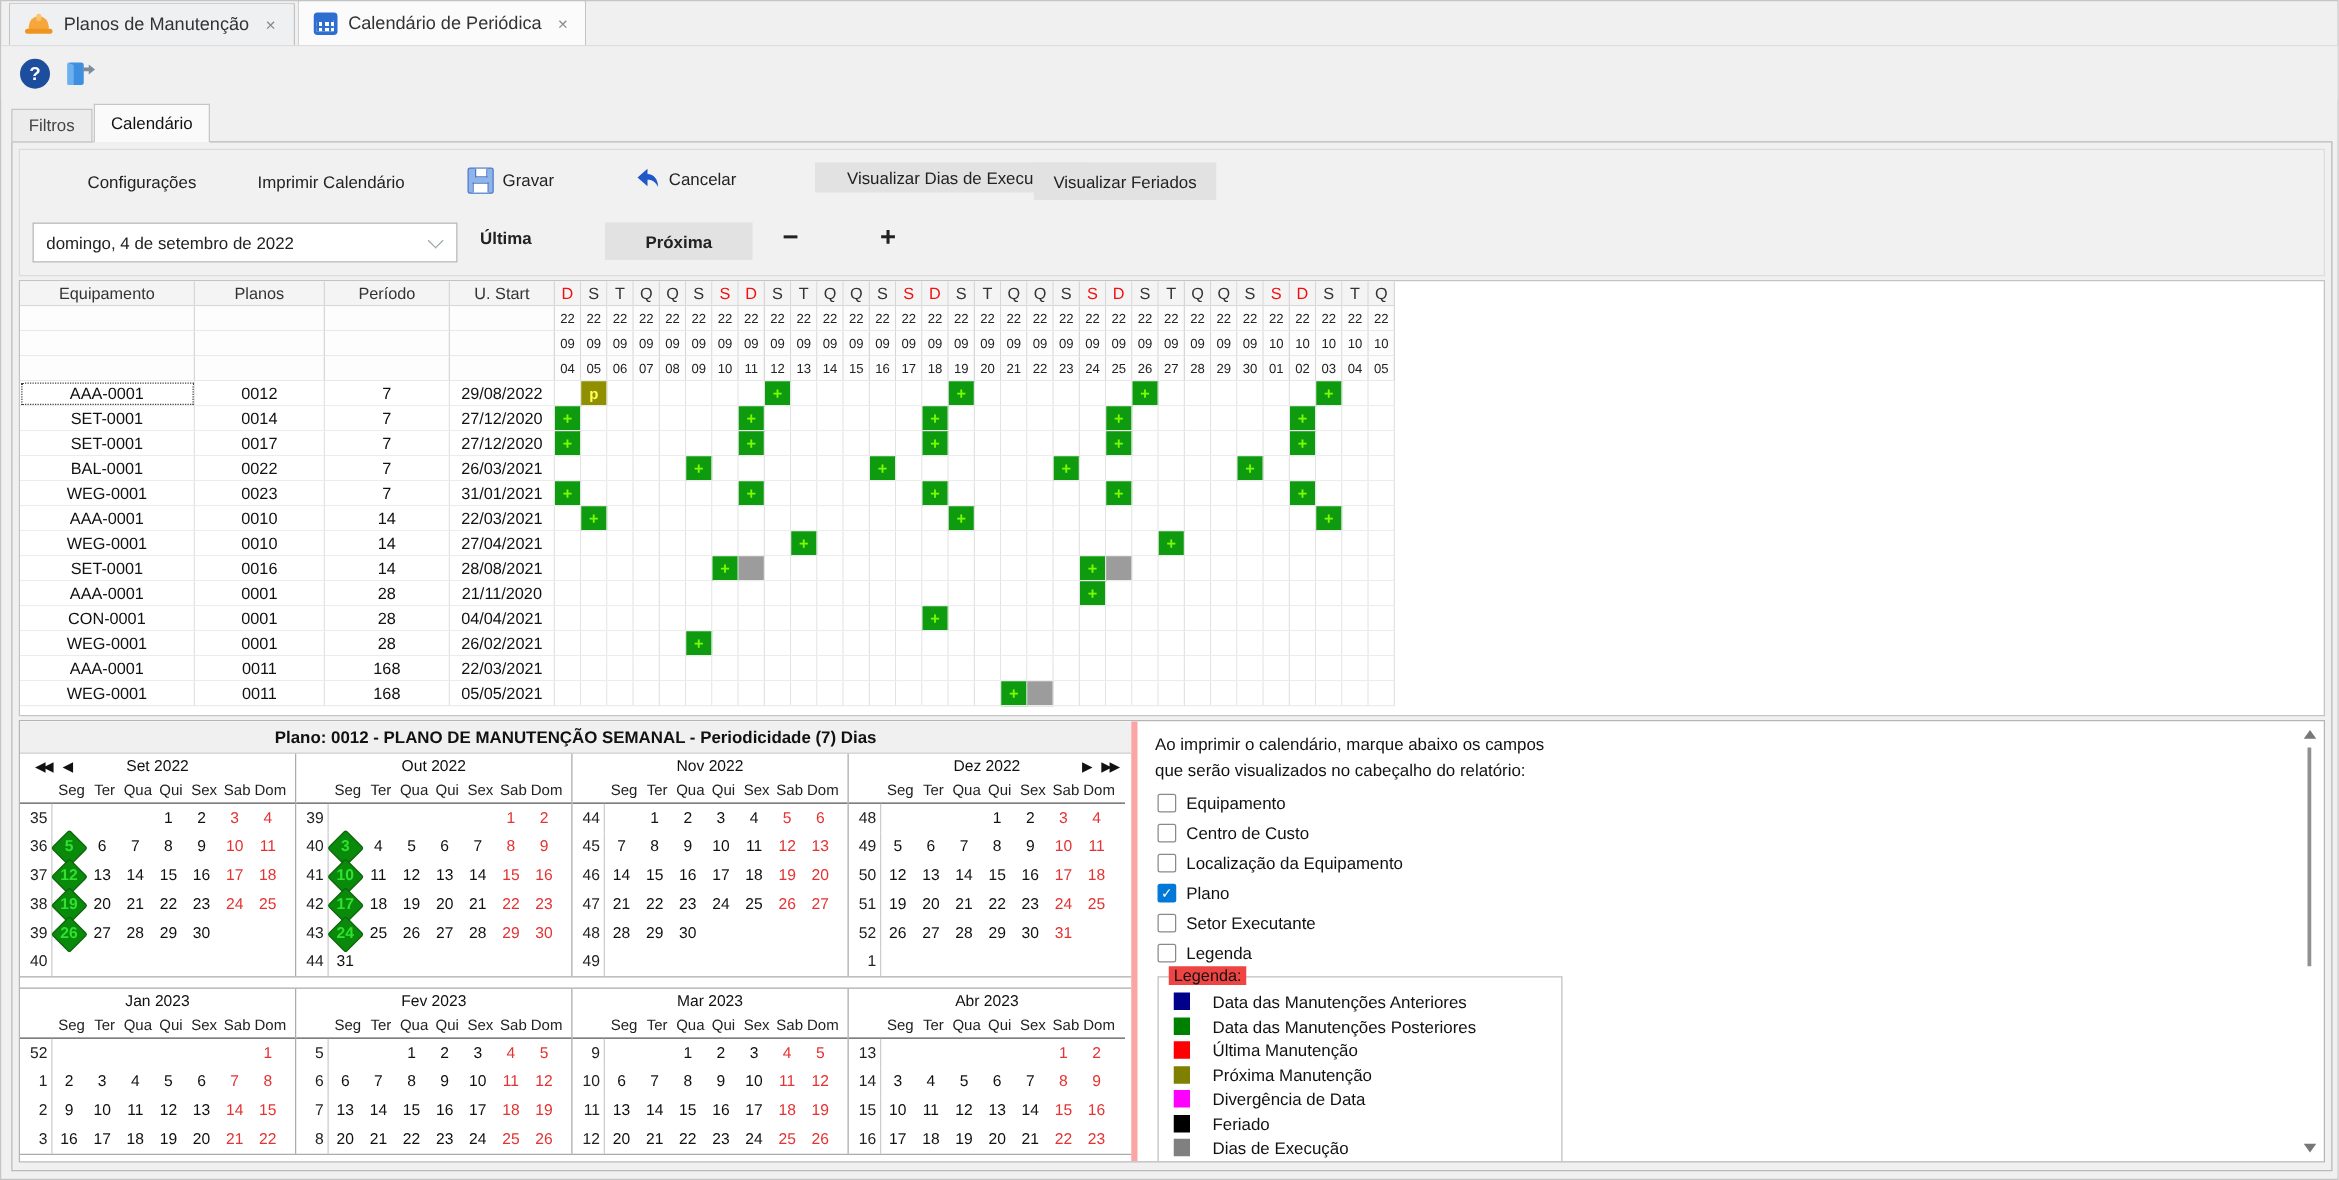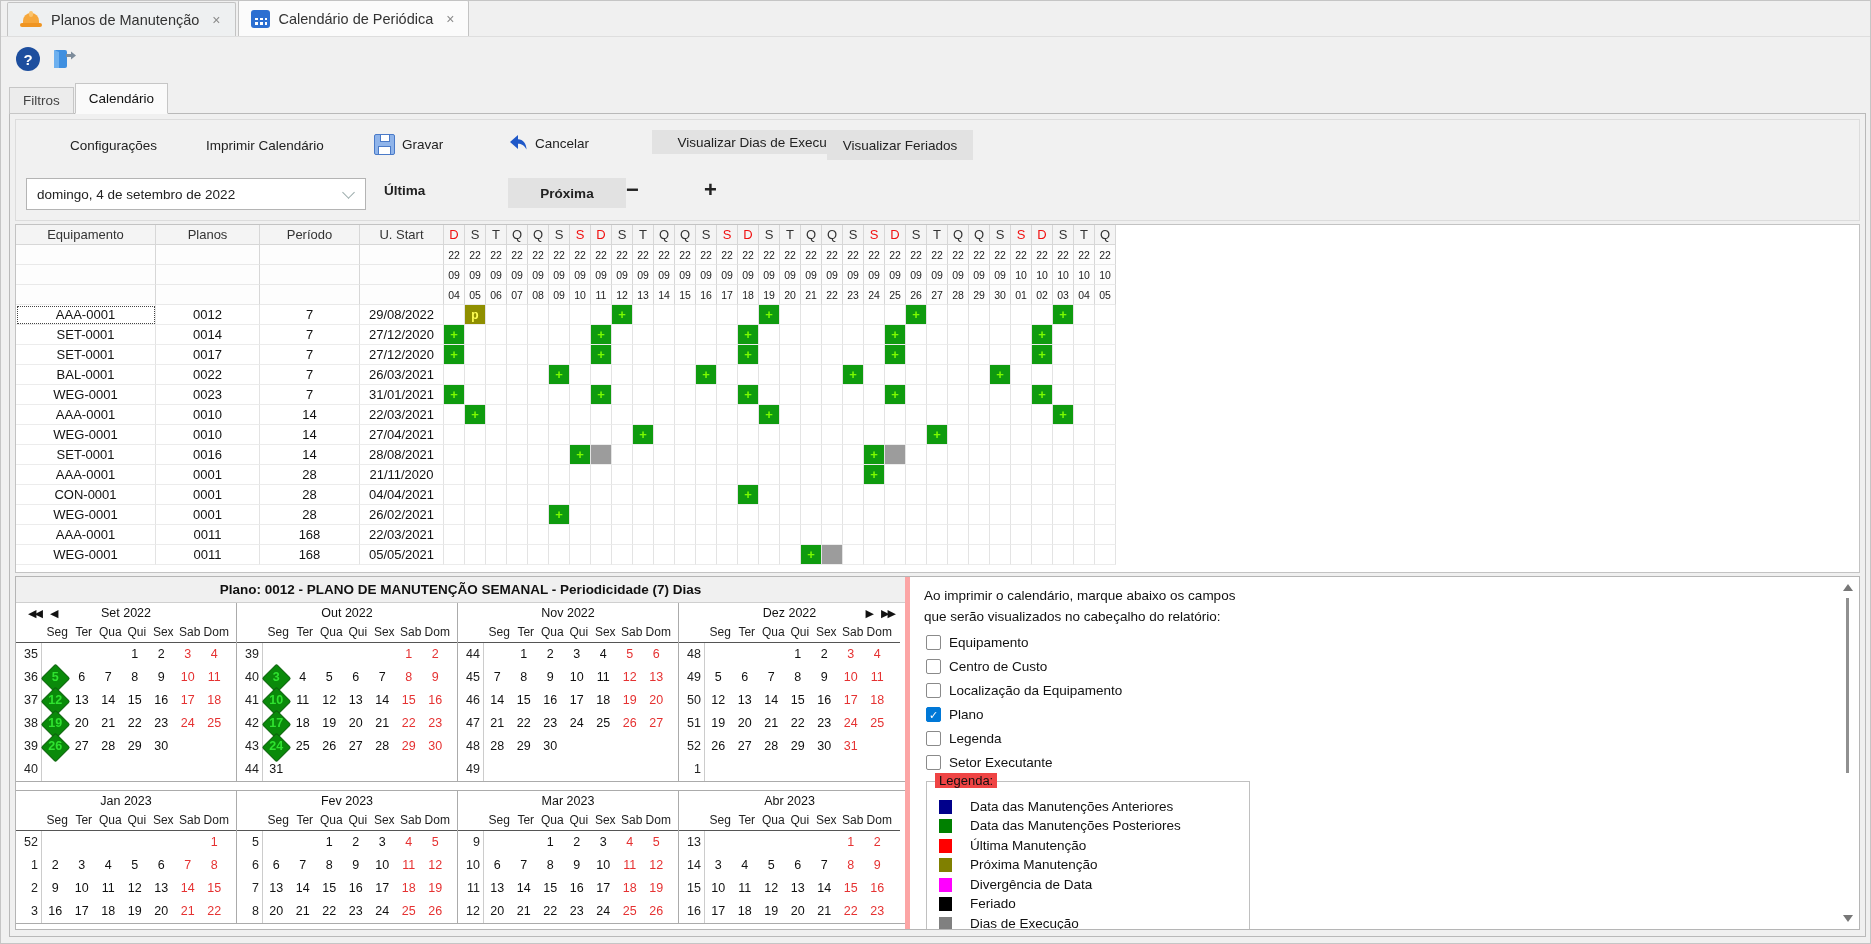--- a/index.html
+++ b/index.html
@@ -79,21 +79,21 @@
   .day .dsq{position:absolute;left:3px;top:1.5px;width:19px;height:19px;background:#0a8a0a;border:1px solid #0d650d;border-radius:2px;transform:rotate(45deg);z-index:0;}
   .day b,.day i{position:relative;z-index:1;font-style:normal;font-weight:inherit;}
   
   .opts{flex:1;position:relative;padding:8px 0 0 14px;font-size:13.5px;color:#111;}
   .hint{line-height:21px;}
   .cbrow{display:flex;align-items:center;gap:8px;margin:7px 0 0 2px;height:17px;cursor:pointer;}
   .cb{width:15px;height:15px;border:1px solid #8a8a8a;background:#fff;border-radius:2px;box-sizing:border-box;flex:none;}
   .cb.checked{background:#0078d7;border-color:#0078d7;color:#fff;font-size:11px;line-height:14px;text-align:center;}
   .lgbox{position:relative;width:310px;border:1px solid #c0c0c0;margin:10px 0 0 2px;padding:12px 0 10px 12px;}
   .lgbox .lgtitle{position:absolute;top:-9px;left:8px;background:#ef4444;padding:0 4px;font-size:13px;}
-  .lgrow{display:flex;align-items:flex-end;gap:18px;height:19.5px;}
+  .lgrow{display:flex;align-items:flex-start;gap:18px;height:19.5px;}
   .sw{width:13px;height:14px;flex:none;}
   
   .vscroll{position:absolute;right:5px;top:5px;bottom:5px;width:14px;}
   .sarrow{position:absolute;left:3px;width:0;height:0;border-left:5px solid transparent;border-right:5px solid transparent;cursor:pointer;}
   .sarrow.up{top:2px;border-bottom:7px solid #777;}
   .sarrow.down{bottom:2px;border-top:7px solid #777;}
   .sthumb{position:absolute;left:6px;top:16px;width:2.5px;height:175px;background:#909090;cursor:pointer;}
 </style>
 </head>
 <body>
@@ -161,21 +161,21 @@
         <span>Cancelar</span>
       </span>
       <button class="btn" style="left:636px;top:10px;width:222px;height:24px;">Visualizar Dias de Execução</button>
       <button class="btn" style="left:811px;top:10px;width:146px;height:30px;">Visualizar Feriados</button>
 
       <div class="dropdown">
         <span>domingo, 4 de setembro de 2022</span>
         <span class="chev"></span>
       </div>
       <span class="ctl-label bold" style="left:368px;top:63px;">Última</span>
-      <button class="btn bold" style="left:468px;top:58px;width:118px;height:30px;margin-left:24px;">Próxima</button>
+      <button class="btn bold" style="left:468px;top:58px;width:118px;height:30px;">Próxima</button>
       <span class="ctl-label bold" style="left:610px;top:57px;font-size:22px;">−</span>
       <span class="ctl-label bold" style="left:688px;top:57px;font-size:22px;">+</span>
     </div>
 
     <div class="gridpanel">
       <div>
           <div class="grow hdr">
             <div class="cell hcell w0">Equipamento</div>
             <div class="cell hcell w1">Planos</div>
             <div class="cell hcell w2">Período</div>
@@ -1343,25 +1343,25 @@
             <div class="cbrow">
               <span class="cb"></span>
               <span>Localização da Equipamento</span>
             </div>
             <div class="cbrow">
               <span class="cb checked">✓</span>
               <span>Plano</span>
             </div>
             <div class="cbrow">
               <span class="cb"></span>
-              <span>Legenda</span>
+              <span>Setor Executante</span>
             </div>
             <div class="cbrow">
               <span class="cb"></span>
-              <span>Setor Executante</span>
+              <span>Legenda</span>
             </div>
           </div>
         <div class="lgbox">
           <span class="lgtitle">Legenda:</span>
           <div>
               <div class="lgrow">
                 <span class="sw" style="background: rgb(0, 0, 139);"></span>
                 <span>Data das Manutenções Anteriores</span>
               </div>
               <div class="lgrow">

